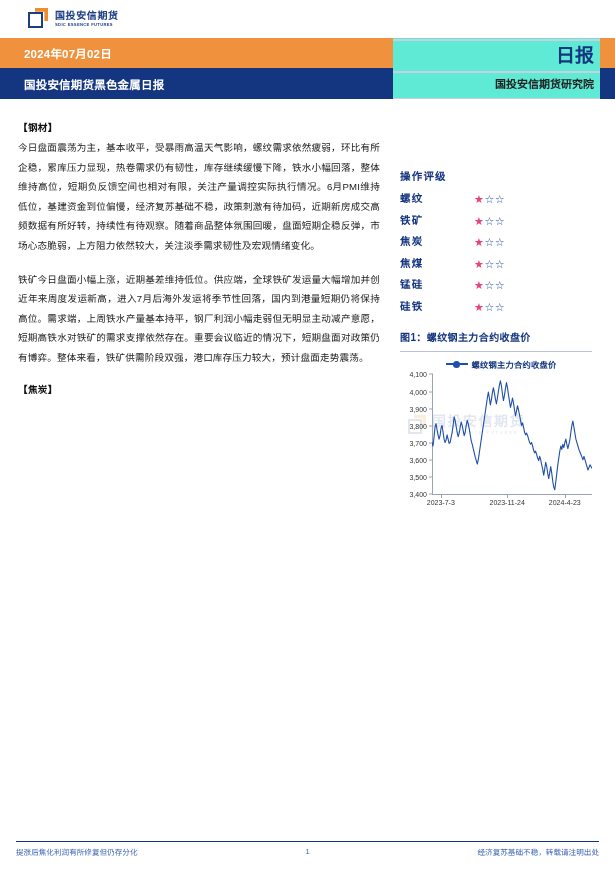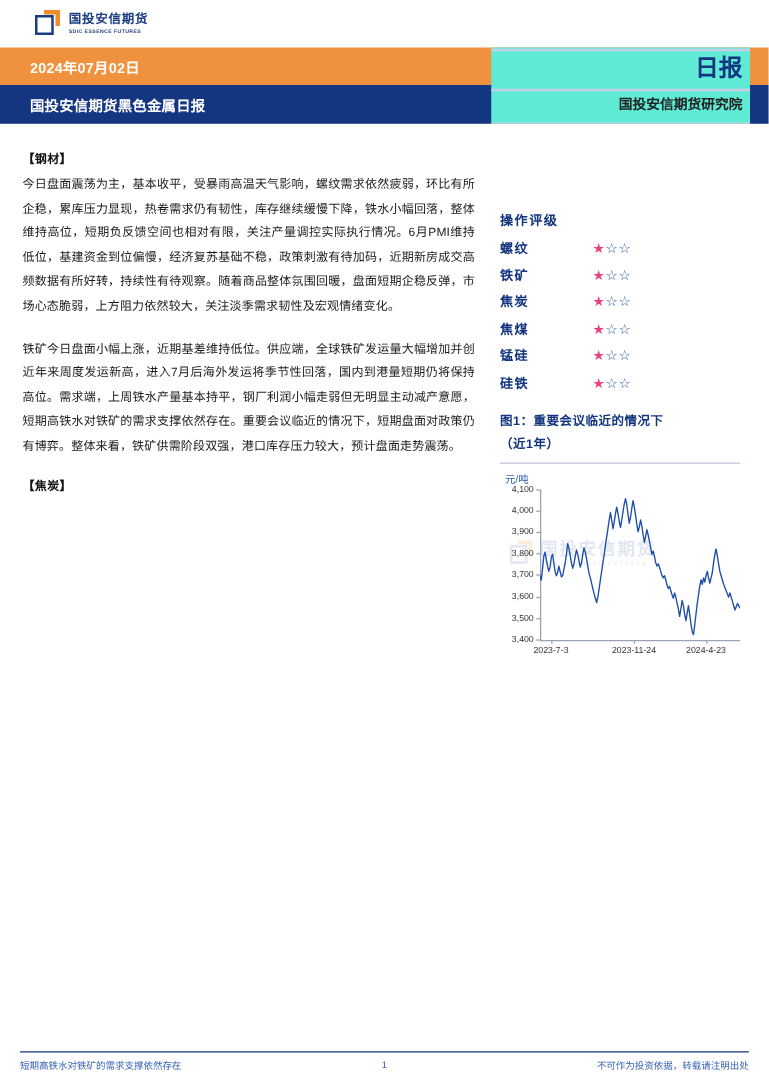--- a/index.html
+++ b/index.html
@@ -411,27 +411,32 @@
         <span class="rating-name">锰硅</span>
         <span class="stars"><span class="star-on">★</span><span class="star-off">☆</span><span class="star-off">☆</span></span>
       </div>
       <div class="rating-row">
         <span class="rating-name">硅铁</span>
         <span class="stars"><span class="star-on">★</span><span class="star-off">☆</span><span class="star-off">☆</span></span>
       </div>
     </div>
 
   <div class="fig-title">
-    <div>图1：重要会议临近的情况下</div>
-    <div>（近1年）</div>
+    <div>图1：螺纹钢主力合约收盘价</div>
   </div>
   <div class="fig-rule"></div>
 
   <div class="chart-box">
-    <div class="yunit">元/吨</div>
+    <div class="chart-legend">
+      <span class="legend-mark">
+        <span class="ln"></span>
+          <span class="dot"></span>
+      </span>
+      <span class="legend-label">螺纹钢主力合约收盘价</span>
+    </div>
 
     <div class="plot-area">
       <div class="watermark">
         <span class="wm-mark">
           <span class="sq-blue"></span>
             <span class="sq-orange"></span>
         </span>
         <span class="wm-txt">
           <span class="wm-cn">国投安信期货</span>
           <span class="wm-en">SDIC ESSENCE FUTURES</span>
@@ -466,16 +471,16 @@
       <svg id="priceline" width="160" height="120" viewBox="0 0 160 120">
         <polyline id="pl" fill="none" stroke="#1f4fa8" stroke-width="1.1" stroke-linejoin="round" stroke-linecap="round" points="0.00,68.57 1.01,72.00 2.01,63.43 3.02,53.14 4.03,49.71 5.03,55.71 6.04,60.86 7.04,65.14 8.05,61.71 9.06,54.00 10.06,51.43 11.07,58.29 12.08,65.14 13.08,68.57 14.09,66.00 15.09,60.86 16.10,65.14 17.11,69.43 18.11,68.57 19.12,63.43 20.13,58.29 21.13,51.43 22.14,42.86 23.14,46.29 24.15,52.29 25.16,58.29 26.16,62.57 27.17,59.14 28.18,53.14 29.18,48.00 30.19,51.43 31.19,56.57 32.20,61.71 33.21,58.29 34.21,51.43 35.22,46.29 36.23,49.71 37.23,54.86 38.24,60.86 39.25,66.86 40.25,70.29 41.26,74.57 42.26,78.86 43.27,83.14 44.28,86.57 45.28,90.00 46.29,85.71 47.30,78.86 48.30,72.00 49.31,65.14 50.31,58.29 51.32,51.43 52.33,44.57 53.33,37.71 54.34,30.86 55.35,24.00 56.35,18.00 57.36,24.00 58.36,30.86 59.37,25.71 60.38,18.86 61.38,13.71 62.39,18.86 63.40,24.86 64.40,30.00 65.41,24.00 66.42,17.14 67.42,11.14 68.43,6.86 69.43,12.00 70.44,19.71 71.45,26.57 72.45,21.43 73.46,14.57 74.47,8.57 75.47,13.71 76.48,20.57 77.48,27.43 78.49,33.43 79.50,29.14 80.50,24.00 81.51,29.14 82.52,36.00 83.52,42.00 84.53,36.86 85.53,31.71 86.54,36.00 87.55,41.14 88.55,46.29 89.56,51.43 90.57,48.86 91.57,53.14 92.58,58.29 93.58,60.86 94.59,59.14 95.60,61.71 96.60,65.14 97.61,68.57 98.62,70.29 99.62,68.57 100.63,72.00 101.64,76.29 102.64,78.86 103.65,77.14 104.65,80.57 105.66,84.00 106.67,86.57 107.67,82.29 108.68,85.71 109.69,90.86 110.69,95.14 111.70,101.14 112.70,95.14 113.71,88.29 114.72,92.57 115.72,99.43 116.73,104.57 117.74,98.57 118.74,92.57 119.75,99.43 120.75,107.14 121.76,113.14 122.77,115.71 123.77,108.00 124.78,99.43 125.79,90.86 126.79,84.00 127.80,77.14 128.81,72.00 129.81,75.43 130.82,70.29 131.82,73.71 132.83,68.57 133.84,65.14 134.84,70.29 135.85,74.57 136.86,70.29 137.86,66.00 138.87,58.29 139.87,51.43 140.88,47.14 141.89,53.14 142.89,59.14 143.90,65.14 144.91,68.57 145.91,72.00 146.92,75.43 147.92,78.00 148.93,80.57 149.94,83.14 150.94,85.71 151.95,82.29 152.96,85.71 153.96,89.14 154.97,92.57 155.97,96.00 156.98,93.43 157.99,90.86 158.99,92.57 160.00,94.29"></polyline>
       </svg>
     </div>
   </div>
 
 </div>
 
 <div class="footer-rule"></div>
 <div class="footer">
-  <span>短期高铁水对铁矿的需求支撑依然存在</span>
+  <span>提涨后焦化利润有所修复但仍存分化</span>
   <span class="footer-center">1</span>
-  <span>不可作为投资依据，转载请注明出处</span>
+  <span>经济复苏基础不稳，转载请注明出处</span>
 </div>
 
 </body></html>

